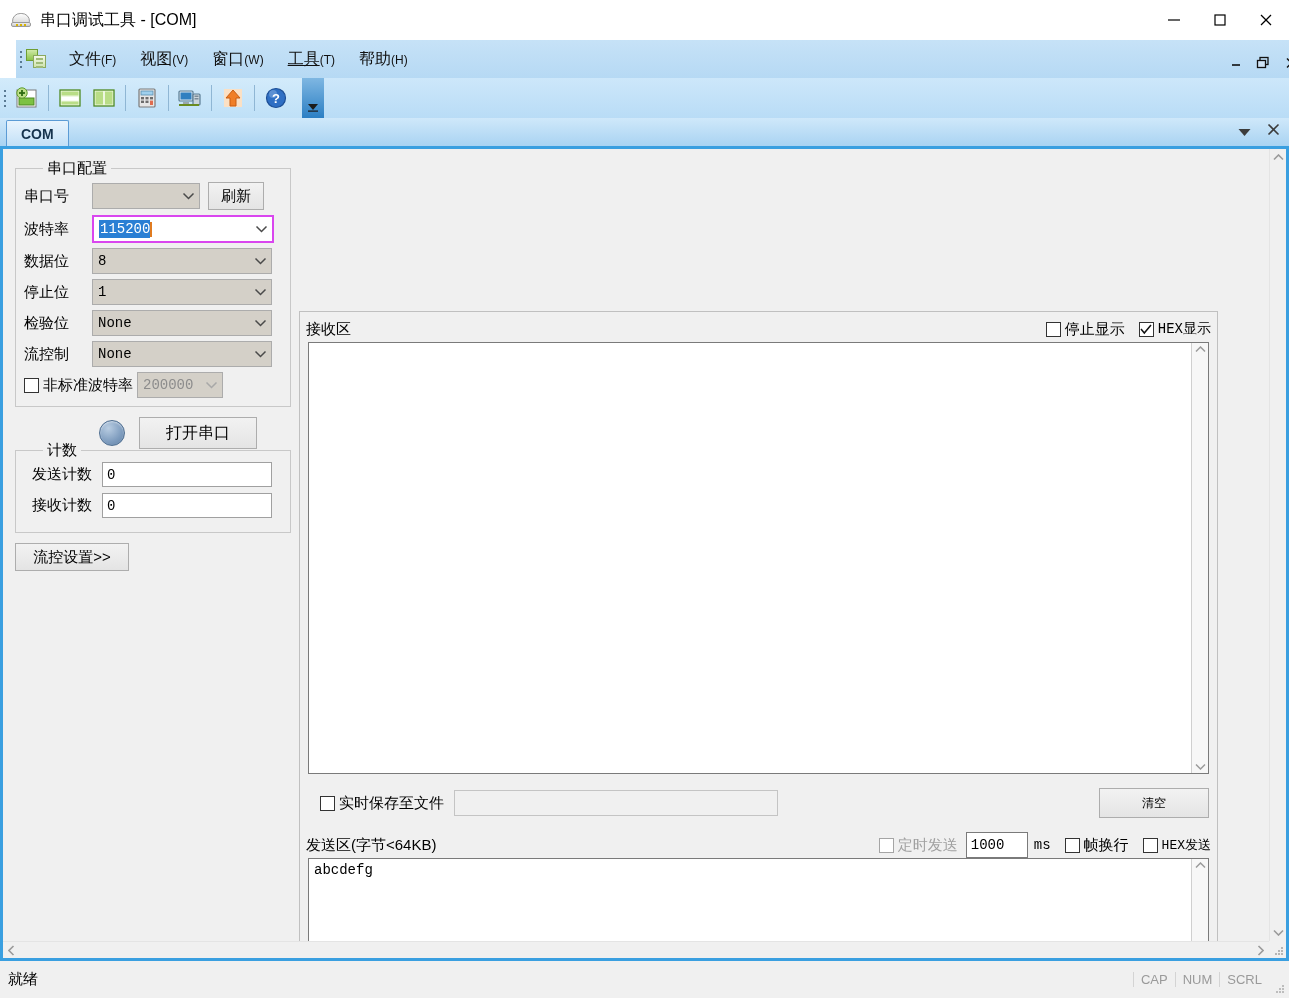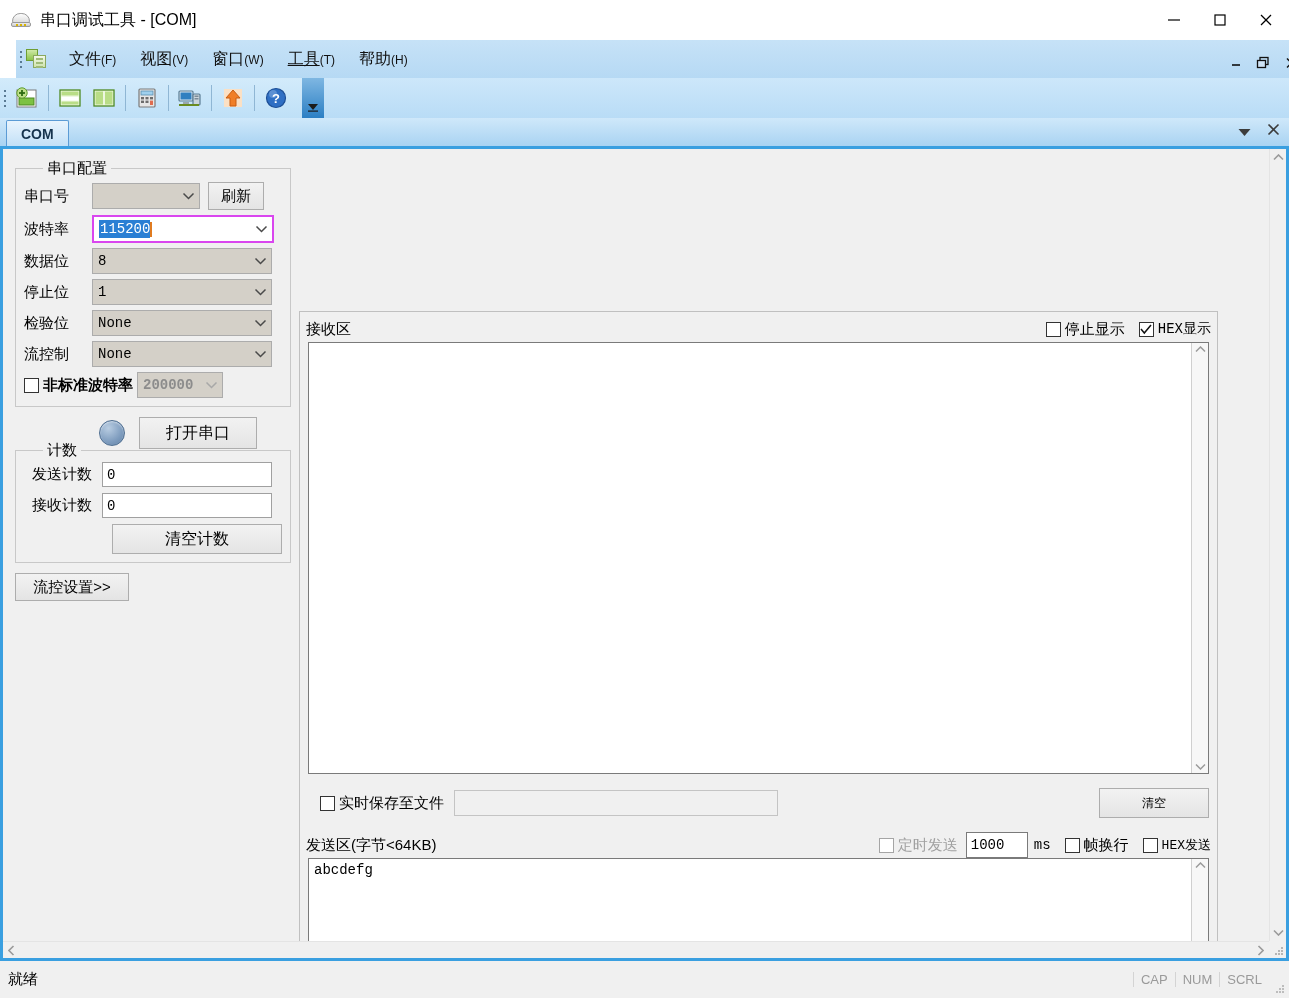--- a/index.html
+++ b/index.html
@@ -488,21 +488,21 @@
           <div class="combo" style="width:180px;">
             <span>None</span>
             <span class="arrow">
               <svg width="13" height="8" viewBox="0 0 13 8">
                   <polyline points="1.5,1.5 6.5,6.5 11.5,1.5" fill="none" stroke="#4a4a4a" stroke-width="1.5"></polyline>
                 </svg>
             </span>
           </div>
         </div>
 
-        <div class="row" style="margin-bottom:0;font-weight:bold;">
+        <div class="row" style="margin-bottom:0;">
           <span class="cbx"></span>
           <span class="cbx-label">非标准波特率</span>
           <div class="combo disabled" style="width:86px;margin-left:4px;color:#8c8c8c;">
             <span>200000</span>
             <span class="arrow">
               <svg width="13" height="8" viewBox="0 0 13 8">
                   <polyline points="1.5,1.5 6.5,6.5 11.5,1.5" fill="none" stroke="#a8a8a8" stroke-width="1.5"></polyline>
                 </svg>
             </span>
           </div>
@@ -521,25 +521,20 @@
         <div class="row" style="margin-bottom:6px;">
           <div class="lbl" style="width:78px;padding-left:8px;">发送计数</div>
           <div class="txtbox" style="width:170px;">
             <span>0</span>
           </div>
         </div>
         <div class="row" style="margin-bottom:6px;">
           <div class="lbl" style="width:78px;padding-left:8px;">接收计数</div>
           <div class="txtbox" style="width:170px;">
             <span>0</span>
-          </div>
-        </div>
-        <div style="display:flex;justify-content:flex-end;">
-          <div class="btn" style="width:170px;height:30px;font-size:16px;">
-            <span>清空计数</span>
           </div>
         </div>
       </fieldset>
 
       <div class="btn" style="width:114px;height:28px;margin-top:10px;font-size:15px;">
         <span>流控设置&gt;&gt;</span>
       </div>
     </div>
 
     <div id="right-panel">

